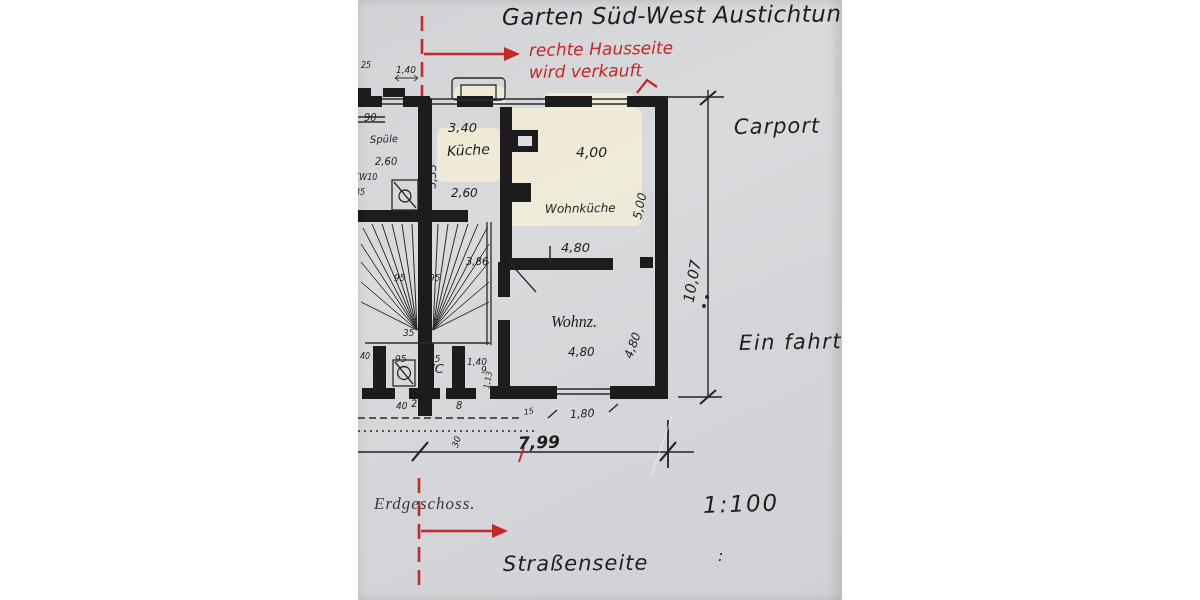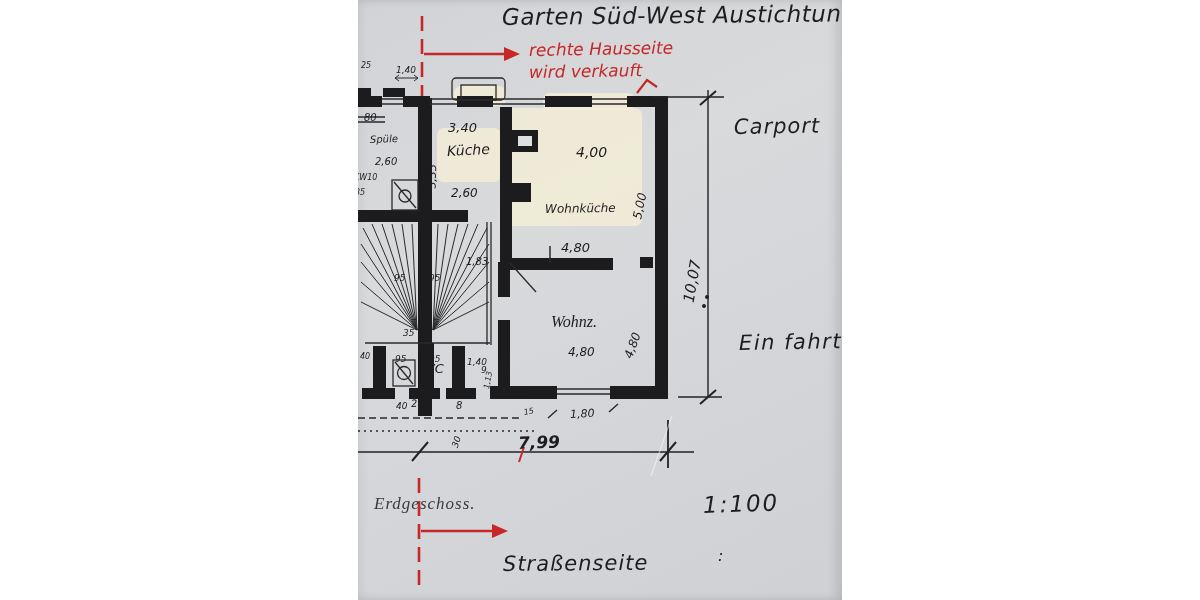--- a/index.html
+++ b/index.html
@@ -132,29 +132,29 @@
 
     <span class="hw" style="left:90px;top:121px;font-size:13px;text-align:center;">3,40</span>
     <span class="hw" style="left:74px;top:183px;font-size:11px;transform:rotate(-88deg);">3,35</span>
     <span class="hw" style="left:93px;top:187px;font-size:12px;">2,60</span>
     <span class="hw" style="left:17px;top:157px;font-size:10px;">2,60</span>
     <span class="hw" style="left:218px;top:145px;font-size:14px;">4,00</span>
     <span class="hw" style="left:279px;top:213px;font-size:12px;transform:rotate(-78deg);">5,00</span>
     <span class="hw" style="left:203px;top:241px;font-size:13px;">4,80</span>
     <span class="hw" style="left:210px;top:346px;font-size:12px;">4,80</span>
     <span class="hw" style="left:270px;top:352px;font-size:12px;transform:rotate(-70deg);">4,80</span>
-    <span class="hw" style="left:108px;top:257px;font-size:10px;">1,83</span>
+    <span class="hw" style="left:108px;top:257px;font-size:10px;">3,86</span>
     <span class="hw" style="left:36px;top:274px;font-size:9px;">95</span>
     <span class="hw" style="left:71px;top:274px;font-size:9px;">95</span>
     <span class="hw" style="left:37px;top:355px;font-size:9px;">95</span>
     <span class="hw" style="left:71px;top:355px;font-size:9px;">95</span>
     <span class="hw" style="left:45px;top:329px;font-size:9px;">35</span>
     <span class="hw" style="left:109px;top:358px;font-size:9px;">1,40</span>
     <span class="hw" style="left:38px;top:66px;font-size:9px;">1,40</span>
-    <span class="hw" style="left:6px;top:113px;font-size:10px;">80</span>
+    <span class="hw" style="left:6px;top:113px;font-size:10px;">90</span>
     <span class="hw" style="left:3px;top:62px;font-size:8px;">25</span>
     <span class="hw" style="left:-3px;top:189px;font-size:8px;font-style:italic;">35</span>
     <span class="hw" style="left:2px;top:353px;font-size:8px;">40</span>
     <span class="hw" style="left:19px;top:365px;font-size:8px;">5</span>
     <span class="hw" style="left:100px;top:364px;font-size:8px;">5</span>
     <span class="hw" style="left:123px;top:366px;font-size:9px;">9</span>
     <span class="hw" style="left:129px;top:385px;font-size:8px;transform:rotate(-80deg);">1,13</span>
     <span class="hw" style="left:38px;top:402px;font-size:9px;">40</span>
     <span class="hw" style="left:53px;top:399px;font-size:10px;transform:rotate(-4deg);">27</span>
     <span class="hw" style="left:98px;top:401px;font-size:10px;">8</span>

